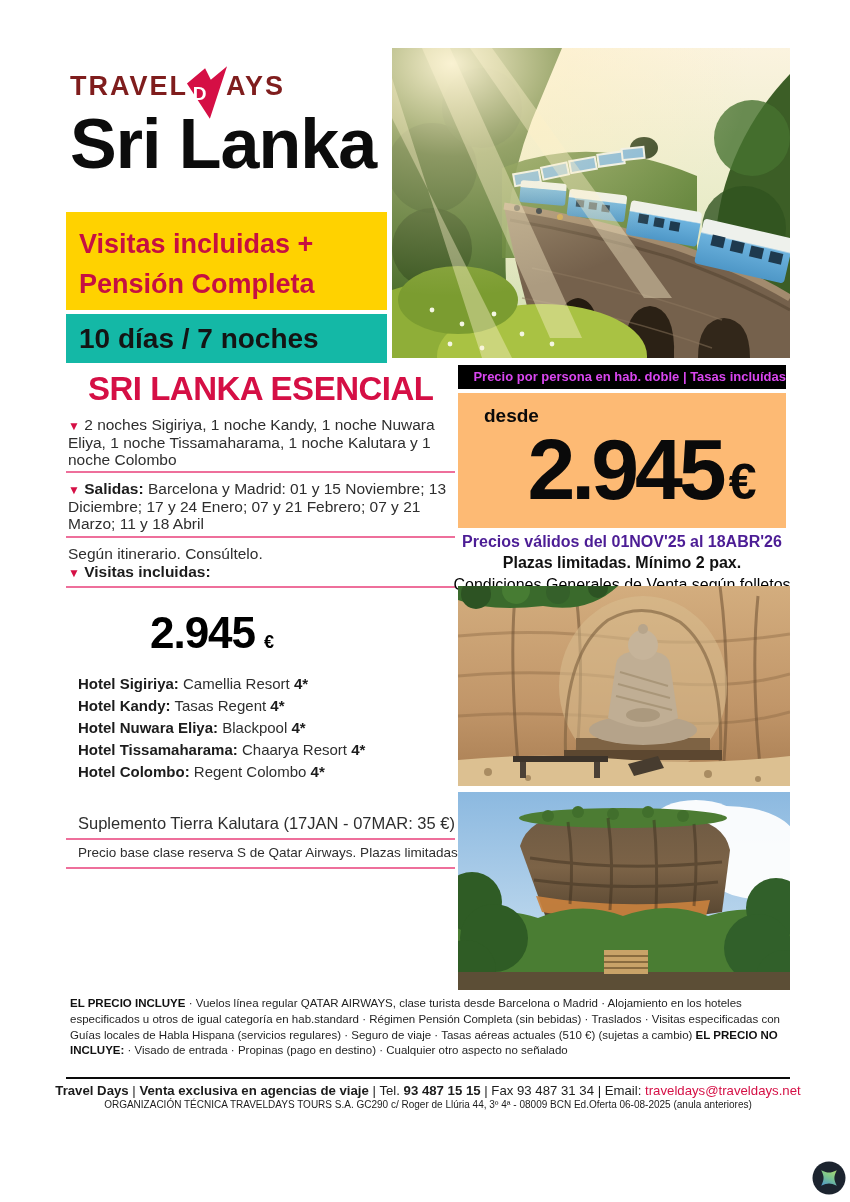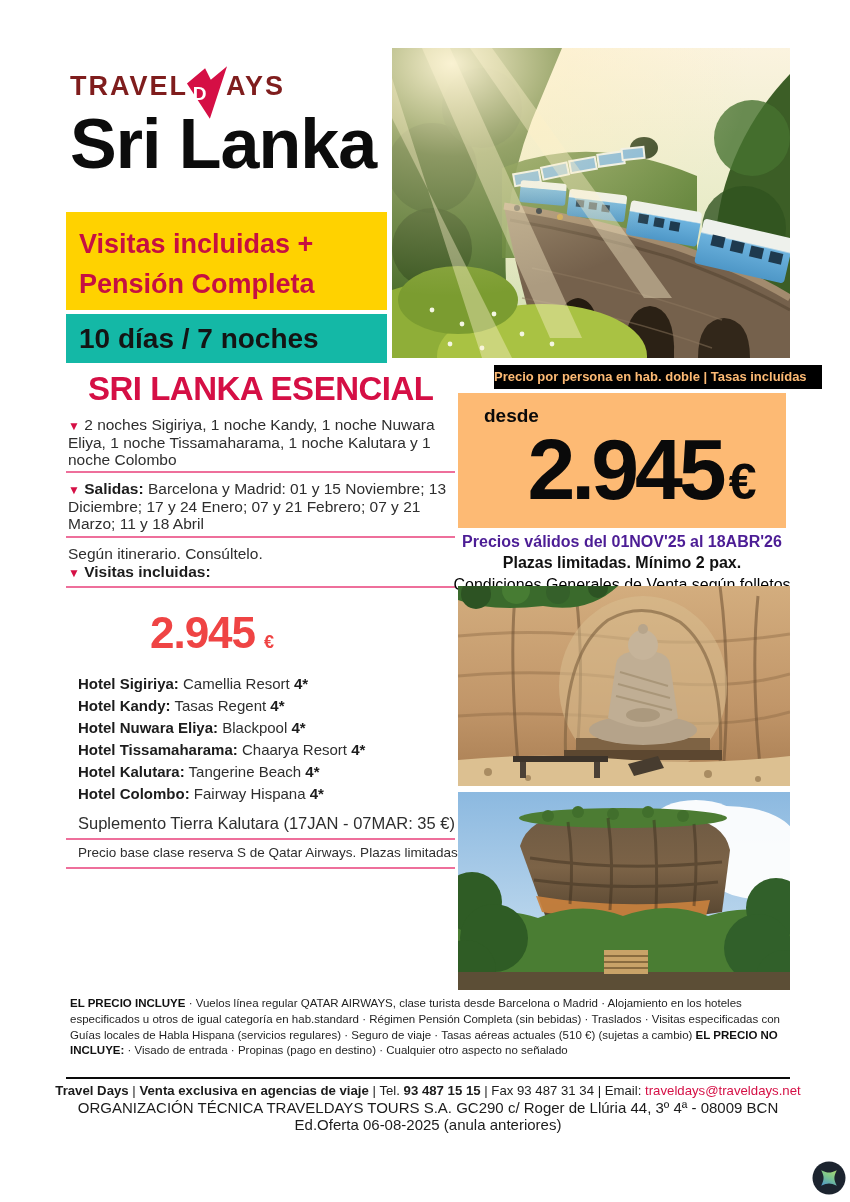--- a/index.html
+++ b/index.html
@@ -20,49 +20,49 @@
   .duration-box div { color:#141414; font-weight:bold; font-size:28px; line-height:49px; }
 
   .main-heading { position:absolute; left:66px; top:370px; font-size:33px; font-weight:bold; color:#d50f45; letter-spacing:-0.5px; white-space:nowrap;margin-left:22px; }
 
   .para { position:absolute; left:68px; width:384px; font-size:15.5px; line-height:16.8px; color:#2e2e2e; }
   .marker { color:#d50f45; font-size:12px; }
   .b { font-weight:bold; color:#1c1c1c; }
 
   .sep { position:absolute; left:66px; width:389px; height:2px; background:#ee6f9b; }
 
-  .price-left { position:absolute; left:66px; top:608px; width:292px; text-align:center; color:#ef4444; }
+  .price-left { position:absolute; left:66px; top:608px; width:292px; text-align:center; color:#000000; }
   .price-left .amt { font-size:44px; font-weight:bold; letter-spacing:-1px; }
   .price-left .cur { font-size:18px; font-weight:bold; margin-left:9px; }
 
   .hotels { position:absolute; left:78px; top:673px; font-size:15px; line-height:22px; color:#2e2e2e; }
 
   .supplement { position:absolute; left:78px; top:814px; font-size:16.5px; color:#2e2e2e; }
   .base-note { position:absolute; left:78px; top:845px; font-size:13.5px; color:#2e2e2e; }
 
   .photo { position:absolute; overflow:hidden; }
   .photo svg { display:block; }
 
-  .price-bar { position:absolute; left:458px; top:365px; width:328px; height:24px; background:#000; color:#fdba74; font-weight:bold; font-size:13px; text-align:left; line-height:24px;margin-left:36px; }
+  .price-bar { position:absolute; left:458px; top:365px; width:328px; height:24px; background:#000; color:#d946ef; font-weight:bold; font-size:13px; text-align:right; line-height:24px; }
   .price-box { position:absolute; left:458px; top:393px; width:328px; height:135px; background:#fdba74; color:#0a0a0a; }
   .price-box .desde { position:absolute; left:26px; top:12px; font-size:19px; font-weight:bold; }
   .price-box .big { position:absolute; left:0; top:26px; width:100%; text-align:center; font-size:86px; font-weight:bold; letter-spacing:-4px; line-height:100px;padding-left:40px; }
   .price-box .big .cur { font-size:50px; letter-spacing:0; margin-left:6px; }
 
   .valid1 { position:absolute; left:458px; top:533px; width:328px; text-align:center; font-size:16px; font-weight:bold; color:#4c1d95; }
   .valid2 { position:absolute; left:458px; top:554px; width:328px; text-align:center; font-size:16px; font-weight:bold; color:#111; }
   .conditions { position:absolute; left:448px; top:576px; width:348px; text-align:center; font-size:16px; color:#000000; }
 
   .fine-print { position:absolute; left:70px; top:996px; width:718px; font-size:11.5px; line-height:15.8px; color:#1f1f1f; }
   .fine-print .b { color:#111; }
 
   .footer-rule { position:absolute; left:66px; top:1077px; width:724px; height:2px; background:#0a0a0a; }
   .footer1 { position:absolute; left:46px; top:1083px; width:764px; text-align:center; font-size:13.2px; color:#1c1c1c; }
   .footer1 .mail { color:#d50f45; text-decoration:none; }
-  .footer2 { position:absolute; left:46px; top:1099px; width:764px; text-align:center; font-size:15px; color:#1c1c1c; }
+  .footer2 { position:absolute; left:46px; top:1099px; width:764px; text-align:center; font-size:10px; color:#1c1c1c; }
 
   .badge { position:absolute; left:809px; top:1158px; width:40px; height:40px; }
 </style>
 </head>
 <body>
 
 <div class="page">
 
   <div class="logo">
     <span>TRAVEL</span>
@@ -202,22 +202,21 @@
 
   <div class="price-left">
     <span class="amt">2.945</span><span class="cur">€</span>
   </div>
 
   <div class="hotels">
     <div><span class="b">Hotel Sigiriya:</span> <span>Camellia Resort</span> <span class="b">4*</span></div>
     <div><span class="b">Hotel Kandy:</span> <span>Tasas Regent</span> <span class="b">4*</span></div>
     <div><span class="b">Hotel Nuwara Eliya:</span> <span>Blackpool</span> <span class="b">4*</span></div>
     <div><span class="b">Hotel Tissamaharama:</span> <span>Chaarya Resort</span> <span class="b">4*</span></div>
-    <div><span class="b">Hotel Kalutara:</span> <span>Tangerine Beach</span> <span class="b">4*</span></div>
-    <div><span class="b">Hotel Colombo:</span> <span>Fairway Hispana</span> <span class="b">4*</span></div>
+    <div><span class="b">Hotel Colombo:</span> <span>Regent Colombo</span> <span class="b">4*</span></div>
   </div>
 
   <div class="supplement">Suplemento Tierra Kalutara (17JAN - 07MAR: 35 €)</div>
   <div class="sep" style="top:838px;"></div>
   <div class="base-note">Precio base clase reserva S de Qatar Airways. Plazas limitadas.</div>
   <div class="sep" style="top:867px;"></div>
 
   <div class="price-bar">Precio por persona en hab. doble | Tasas incluídas</div>
   <div class="price-box">
     <div class="desde">desde</div>

